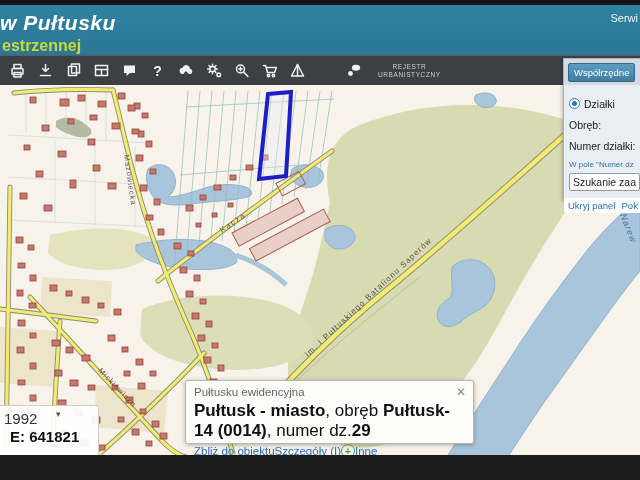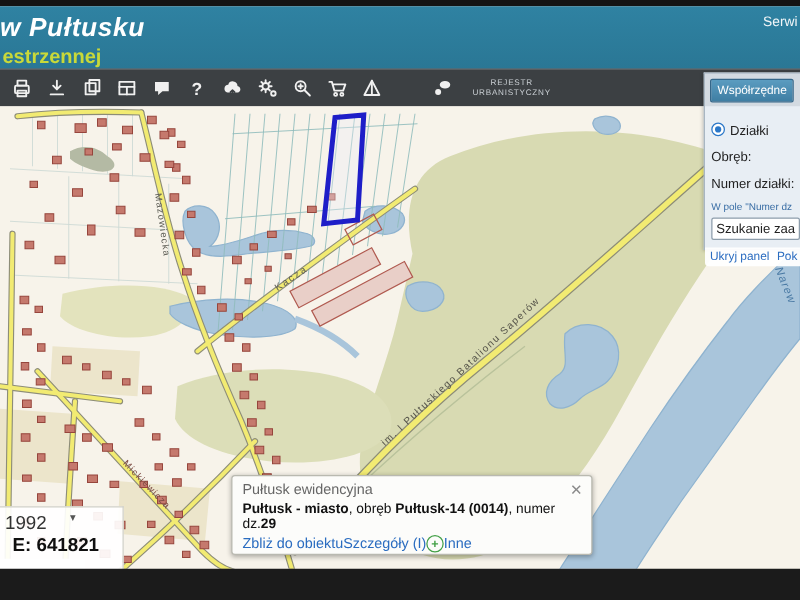--- a/index.html
+++ b/index.html
@@ -38,21 +38,21 @@
   #panel-links span{margin-right:6px;}
   
   #coordbox{left:0;top:405px;width:98px;height:50px;background:rgba(255,255,255,.92);border:1px solid #cfcfc6;border-left:none;}
   #csys{left:4px;top:4px;font-size:15px;color:#333;}
   #ccaret{left:56px;top:3px;font-size:9px;color:#555;}
   #easting{left:10px;top:22px;font-size:15px;font-weight:bold;color:#101010;}
   
   #popup{left:185px;top:380px;width:289px;height:64px;background:#fcfcfa;border:1px solid #b9b9b0;border-radius:3px;box-shadow:0 1px 4px rgba(0,0,0,.3);padding:5px 8px;box-sizing:border-box;font-size:12px;}
   #popup-title{color:#666;font-size:11.5px;}
   #popup-close{position:absolute;right:7px;top:4px;color:#8a8a8a;font-size:12px;}
-  #popup-main{margin-top:3px;color:#111;font-size:11px;}
+  #popup-main{margin-top:3px;color:#111;font-size:17px;}
   #popup-main b{font-weight:bold;}
   #popup-code{color:#9a9a92;font-size:11.5px;margin-top:2px;}
   #popup-links{margin-top:3px;color:#2a6cc0;font-size:11.5px;display:flex;align-items:center;}
   #plus{display:inline-flex;width:12px;height:12px;border:1.5px solid #43a047;border-radius:50%;color:#43a047;font-size:10px;font-weight:bold;align-items:center;justify-content:center;}
   
   #taskbar{left:0;top:455px;width:640px;height:25px;background:#1b1b1b;}
   #searchbox{left:0;top:447px;width:68px;height:33px;background:#fff;}
 </style>
 </head>
 <body>
@@ -358,21 +358,21 @@
   <span>Ukryj panel</span><span>Pok</span>
 </div>
 
 <div class="abs" id="coordbox">
   <span class="abs" id="csys">1992</span>
   <span class="abs" id="ccaret">▾</span>
   <span class="abs" id="easting">E: 641821</span>
 </div>
 
 <div class="abs" id="popup">
-  <div id="popup-title">Pułtusk ewidencyjna</div>
+  <div id="popup-title">Pułtusku ewidencyjna</div>
   <div id="popup-close">✕</div>
   <div id="popup-main">
     <b>Pułtusk - miasto</b><span>, obręb </span><b>Pułtusk-14 (0014)</b><span>, numer dz.</span><b>29</b>
   </div>
   <div id="popup-links">
     <span>Zbliż do obiektu</span>
     <span>Szczegóły (I)</span>
     <span id="plus">+</span>
     <span>Inne</span>
   </div>

